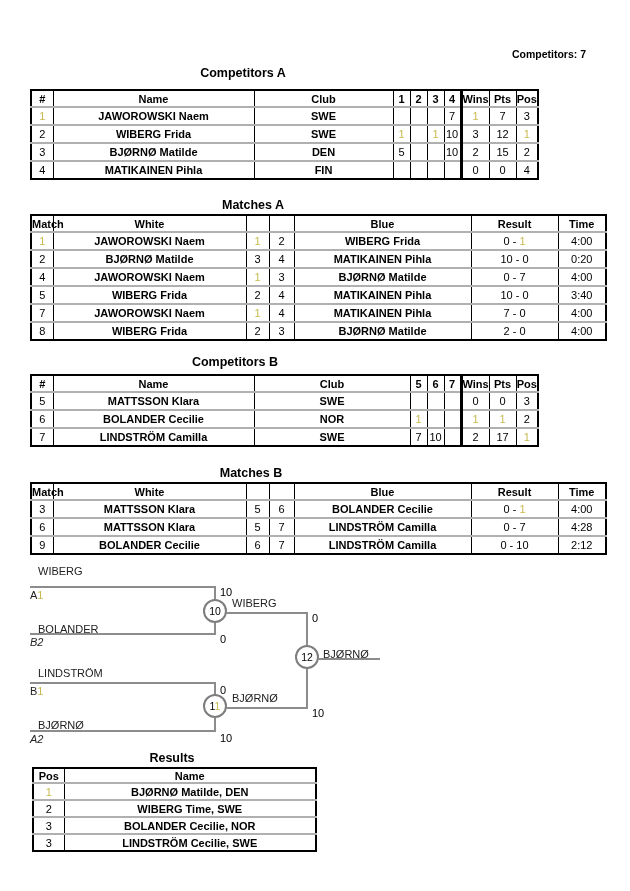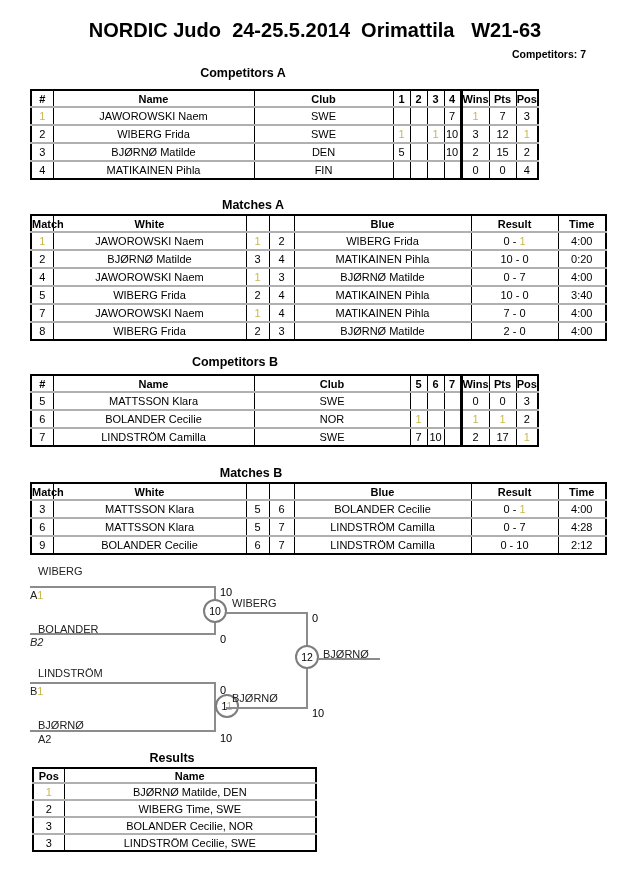--- a/index.html
+++ b/index.html
@@ -13,41 +13,40 @@
 
   table.sheet{position:absolute;border-collapse:collapse;table-layout:fixed;
               font-size:11px;background:#fff;border:2px solid #000;}
   .sheet th,.sheet td{padding:0;white-space:nowrap;overflow:visible;text-align:center;vertical-align:middle;}
   .sheet thead tr{height:17px;}
   .sheet tbody tr{height:18px;}
   .sheet th{font-weight:bold;}
   .sheet tbody td{border-top:2px solid #b0b0b0;}
   .bl{border-left:1px solid #000;}
   .bthick{border-left:3px solid #000;}
-  .tl{text-align:left;padding-left:9px;}
+  .tl{text-align:left;padding-left:9px;font-weight:bold;}
   .hl{text-align:left;padding-left:2px;margin-top:46px;}
   .yl{color:#c9b94d;}
 
   #results-table thead tr{height:15px;}
   #results-table tbody tr{height:17px;}
 
   .bk-name{position:absolute;font-size:11px;color:#222;white-space:nowrap;}
   .bk-tag{position:absolute;font-size:11px;color:#222;white-space:nowrap;}
   .bk-score{position:absolute;font-size:11px;color:#000;white-space:nowrap;}
   .bk-hline{position:absolute;height:2px;background:#8c8c8c;}
   .bk-vline{position:absolute;width:2px;background:#8c8c8c;}
   .bk-circle{position:absolute;width:20px;height:20px;border:2px solid #7d7d7d;border-radius:50%;
              background:#fff;text-align:center;line-height:20px;font-size:10.5px;color:#000;}
 </style>
 </head>
 <body>
 
 <div class="page">
 
-  <div class="main-title">NORDIC Judo  24-25.5.2014  Orimattila   W21-63</div>
   <div class="comp-count">Competitors: 7</div>
 
   <div class="sec-title" style="left:243px;top:66px;">Competitors A</div>
   <table class="sheet" style="left:30px;top:89px;width:507px;">
     <colgroup>
       <col style="width:22px">
         <col style="width:201px">
         <col style="width:139px">
       <col style="width:17px">
         <col style="width:17px">
@@ -337,25 +336,25 @@
     <div class="bk-hline" style="left:226px;top:612px;width:81px;"></div>
     <div class="bk-score" style="left:312px;top:612px;">0</div>
 
     <div class="bk-name" style="left:38px;top:667px;">LINDSTRÖM</div>
     <div class="bk-hline" style="left:30px;top:682px;width:186px;"></div>
     <div class="bk-tag" style="left:30px;top:685px;"><span>B</span><span class="yl">1</span></div>
     <div class="bk-score" style="left:220px;top:684px;">0</div>
 
     <div class="bk-name" style="left:38px;top:719px;">BJØRNØ</div>
     <div class="bk-hline" style="left:30px;top:730px;width:186px;"></div>
-    <div class="bk-tag" style="left:38px;top:733px;"><span>A2</span><span class="yl"></span></div>
+    <div class="bk-tag" style="left:30px;top:733px;font-style:italic;"><span>A2</span><span class="yl"></span></div>
     <div class="bk-score" style="left:220px;top:732px;">10</div>
 
     <div class="bk-vline" style="left:214px;top:682px;height:50px;"></div>
-    <div class="bk-circle" style="left:203px;top:694px;margin-left:12px;"><span>1</span><span class="yl">1</span></div>
+    <div class="bk-circle" style="left:203px;top:694px;"><span>1</span><span class="yl">1</span></div>
 
     <div class="bk-name" style="left:232px;top:692px;">BJØRNØ</div>
     <div class="bk-hline" style="left:226px;top:707px;width:81px;"></div>
     <div class="bk-score" style="left:312px;top:707px;">10</div>
 
     <div class="bk-vline" style="left:306px;top:612px;height:97px;"></div>
     <div class="bk-circle" style="left:295px;top:645px;"><span>12</span><span class="yl"></span></div>
     <div class="bk-name" style="left:323px;top:648px;">BJØRNØ</div>
     <div class="bk-hline" style="left:318px;top:658px;width:62px;"></div>
   </div>

